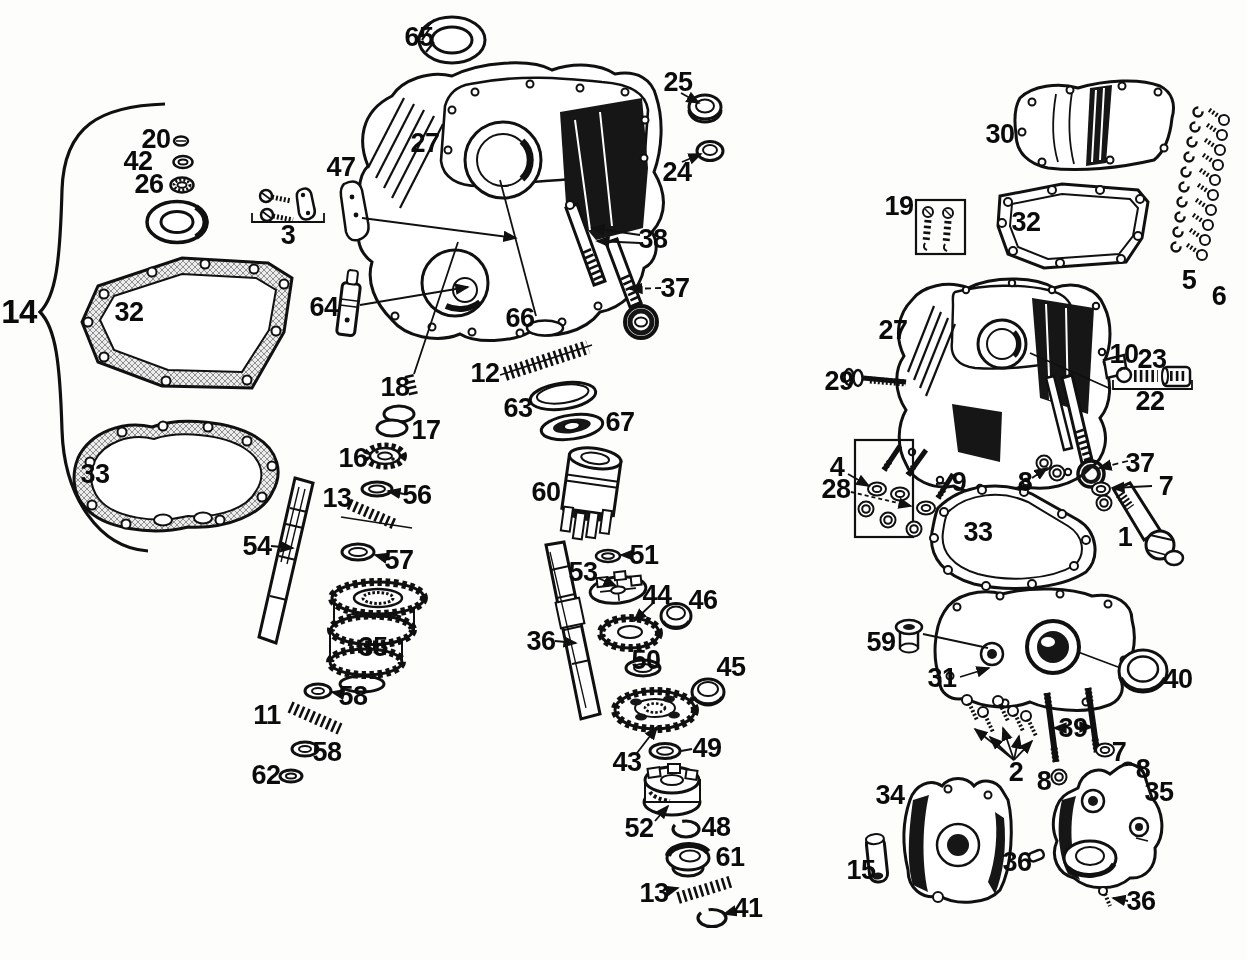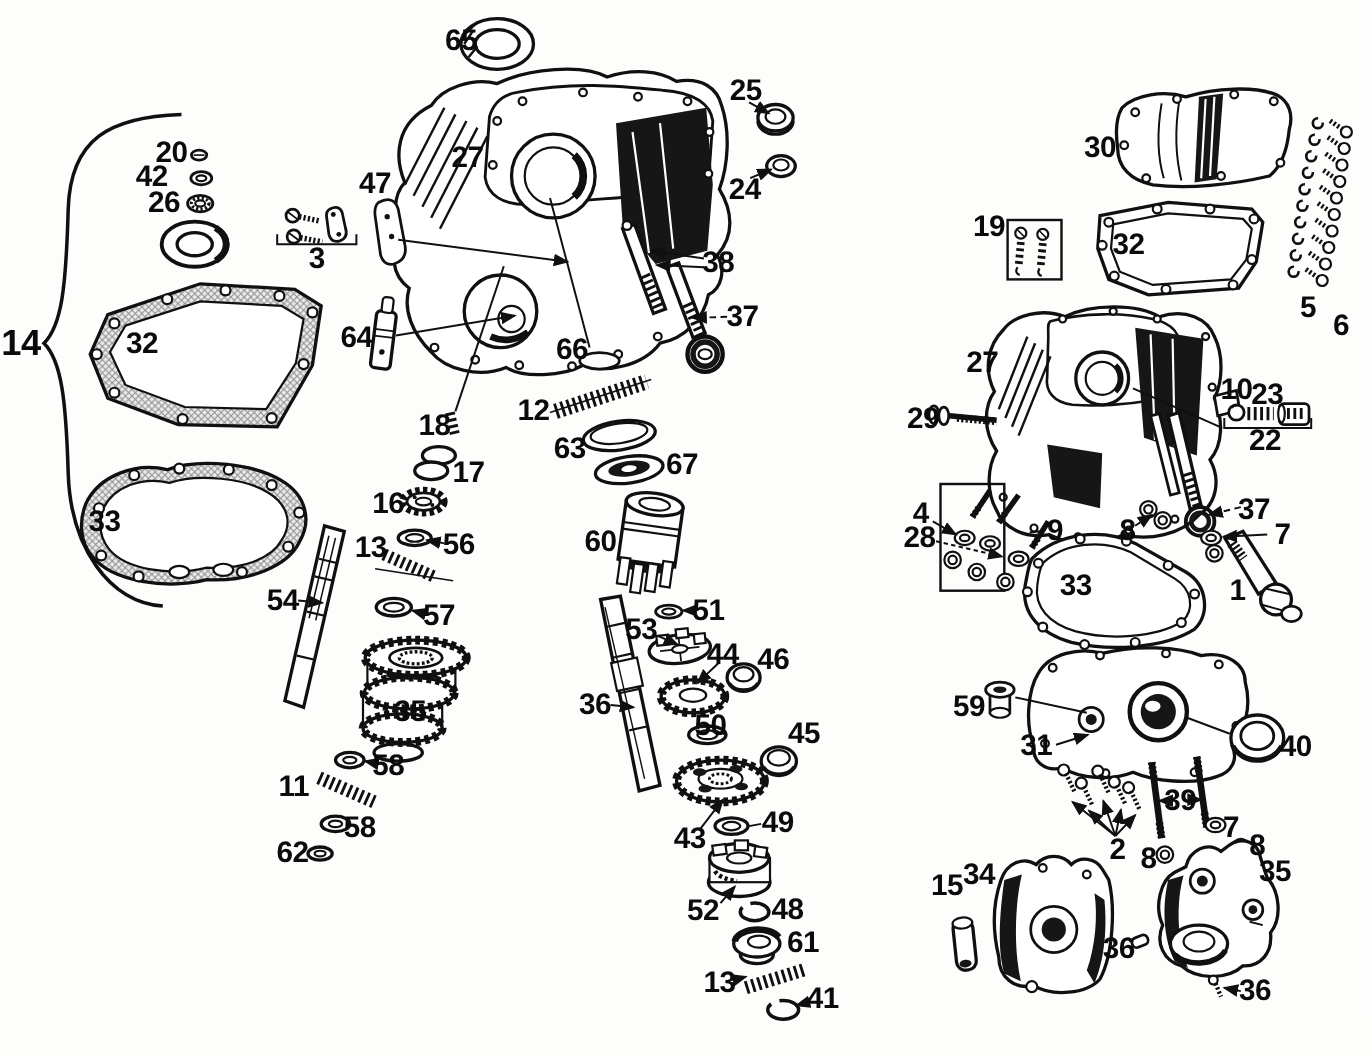--- a/index.html
+++ b/index.html
@@ -772,18 +772,18 @@
       <div class="plabel" style="left: 978px; top: 532px;">33</div>
       <div class="plabel" style="left: 881px; top: 642px;">59</div>
       <div class="plabel" style="left: 942px; top: 678px;">31</div>
       <div class="plabel" style="left: 1178px; top: 679px;">40</div>
       <div class="plabel" style="left: 1073px; top: 728px;">39</div>
       <div class="plabel" style="left: 1119px; top: 752px;">7</div>
       <div class="plabel" style="left: 1143px; top: 769px;">8</div>
       <div class="plabel" style="left: 1016px; top: 772px;">2</div>
       <div class="plabel" style="left: 1044px; top: 781px;">8</div>
       <div class="plabel" style="left: 890px; top: 795px;">34</div>
-      <div class="plabel" style="left: 861px; top: 805px;">15</div>
+      <div class="plabel" style="left: 861px; top: 870px;">15</div>
       <div class="plabel" style="left: 1017px; top: 862px;">36</div>
       <div class="plabel" style="left: 1159px; top: 792px;">35</div>
       <div class="plabel" style="left: 1141px; top: 901px;">36</div>
     </div>
 </div>
 
 </body></html>

